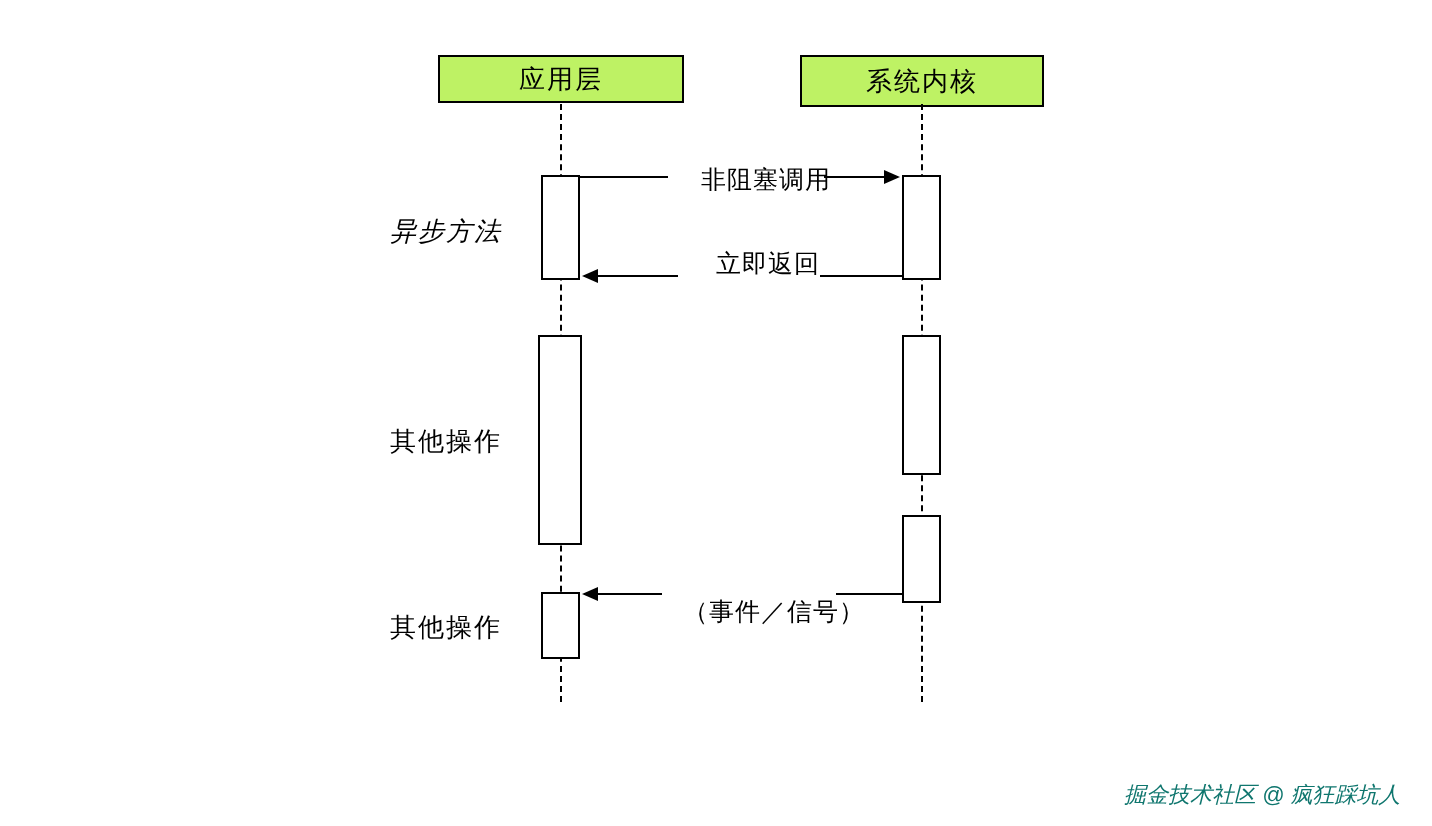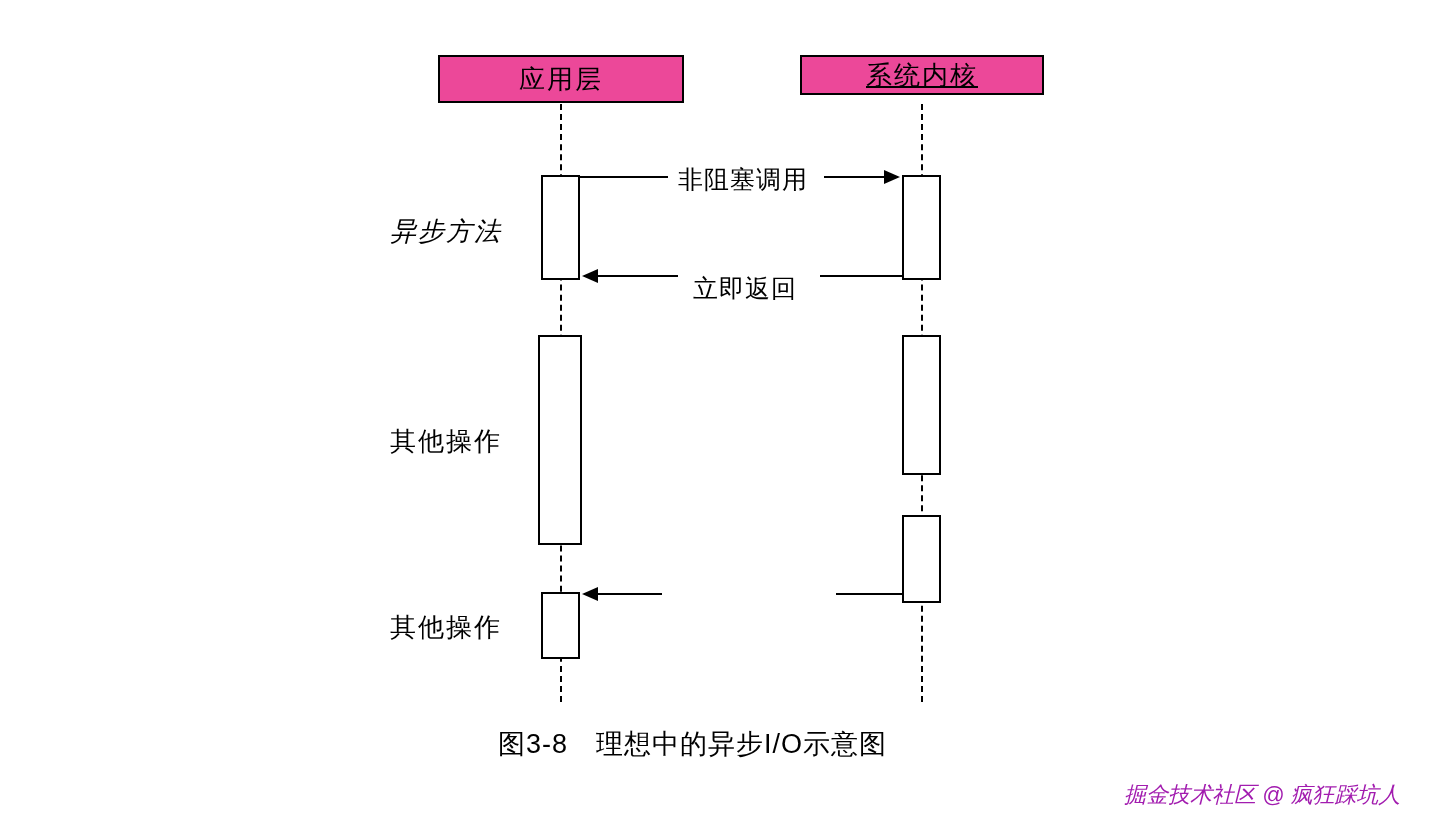--- a/index.html
+++ b/index.html
@@ -17,21 +17,21 @@
   }
   #stage {
     position: absolute;
     left: 0; top: 0;
     width: 1432px;
     height: 826px;
   }
   .lifeline-box {
     position: absolute;
     border: 2px solid #000;
-    background: #ec4899;
+    background: #bef264;
     display: flex;
     align-items: center;
     justify-content: center;
     font-size: 26px;
     letter-spacing: 2px;
     box-sizing: border-box;
   }
   .dashed-line {
     position: absolute;
     width: 0;
@@ -48,49 +48,50 @@
     font-size: 26px;
     letter-spacing: 2px;
     white-space: nowrap;
   }
   .msg-label {
     position: absolute;
     font-size: 25px;
     letter-spacing: 1px;
     white-space: nowrap;
     text-align: center;
+    margin-left: 23px;
   }
   .arrow-svg {
     position: absolute;
     overflow: visible;
   }
   .caption {
     position: absolute;
     font-size: 27px;
     letter-spacing: 1px;
     white-space: nowrap;
   }
   .watermark {
     position: absolute;
     font-size: 22px;
-    color: #a21caf;
+    color: #0f766e;
     white-space: nowrap;
     font-style: italic;
   }
 </style>
 </head>
 <body>
 
 <div id="stage">
 
   <div class="lifeline-box" style="left:438px; top:55px; width:246px; height:48px;">
     <span>应用层</span>
   </div>
 
-  <div class="lifeline-box" style="left:800px; top:55px; width:244px; height:40px;text-decoration:underline;">
+  <div class="lifeline-box" style="left:800px; top:55px; width:244px; height:52px;">
     <span>系统内核</span>
   </div>
 
   <div class="dashed-line" style="left:560px; top:104px; height:598px;"></div>
   <div class="dashed-line" style="left:921px; top:104px; height:598px;"></div>
 
   <div class="activation" style="left:541px; top:175px; width:39px; height:105px;"></div>
   <div class="activation" style="left:538px; top:335px; width:44px; height:210px;"></div>
   <div class="activation" style="left:541px; top:592px; width:39px; height:67px;"></div>
 
@@ -107,25 +108,25 @@
     <line x1="246" y1="12" x2="320" y2="12" stroke="#000" stroke-width="2"></line>
     <polygon points="322,12 306,5 306,19" fill="#000"></polygon>
   </svg>
   <div class="msg-label" style="left:668px; top:163px; width:150px;">非阻塞调用</div>
 
   <svg class="arrow-svg" style="left:578px; top:264px; width:326px; height:24px;" viewBox="0 0 326 24">
     <line x1="6" y1="12" x2="100" y2="12" stroke="#000" stroke-width="2"></line>
     <line x1="242" y1="12" x2="326" y2="12" stroke="#000" stroke-width="2"></line>
     <polygon points="4,12 20,5 20,19" fill="#000"></polygon>
   </svg>
-  <div class="msg-label" style="left:684px; top:272px; width:122px;">立即返回</div>
+  <div class="msg-label" style="left:684px; top:247px; width:122px;">立即返回</div>
 
   <svg class="arrow-svg" style="left:578px; top:582px; width:326px; height:24px;" viewBox="0 0 326 24">
     <line x1="6" y1="12" x2="84" y2="12" stroke="#000" stroke-width="2"></line>
     <line x1="258" y1="12" x2="326" y2="12" stroke="#000" stroke-width="2"></line>
     <polygon points="4,12 20,5 20,19" fill="#000"></polygon>
   </svg>
+  <div class="msg-label" style="left:655px; top:595px; width:192px;">（事件／信号）</div>
 
-  <div class="caption" style="left:498px; top:726px;">图3-8　理想中的异步I/O示意图</div>
 
   <div class="watermark" style="left:1124px; top:780px;">掘金技术社区 @ 疯狂踩坑人</div>
 
 </div>
 
 </body></html>

